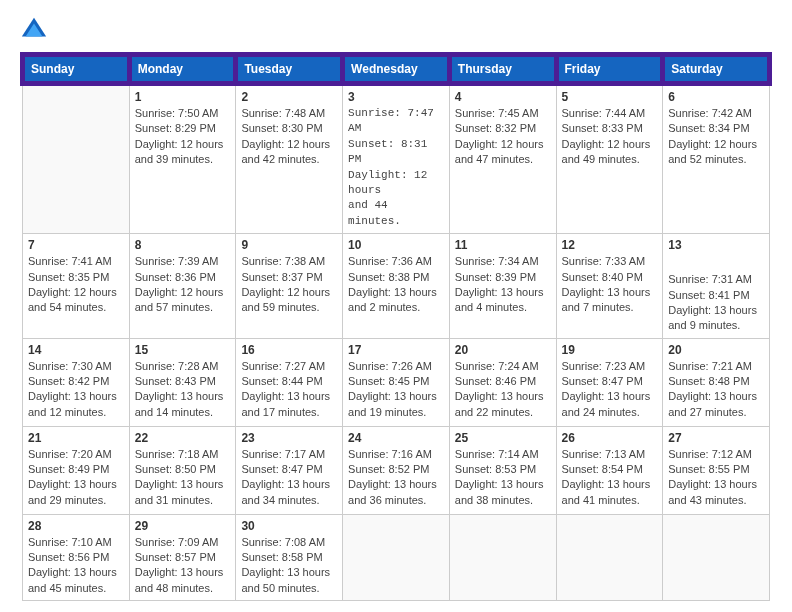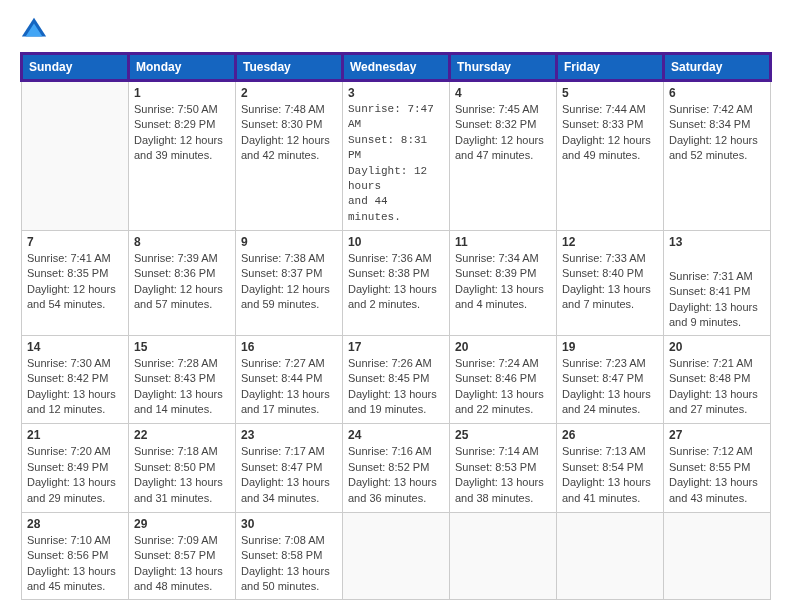--- a/index.html
+++ b/index.html
@@ -66,21 +66,21 @@
       border-collapse: collapse;
       flex: 1;
     }
     .calendar-table th {
       background-color: #1565c0;
       color: #fff;
       font-size: 12px;
       font-weight: bold;
       padding: 5px 6px;
       text-align: left;
-      border: 3px solid #4c1d95;
+      border: 5px solid #4c1d95;
     }
     .calendar-table td {
       border: 1px solid #ccc;
       vertical-align: top;
       padding: 4px 5px;
       font-size: 9.5px;
       color: #333;
       width: calc(100% / 7);
       height: 88px;
     }

